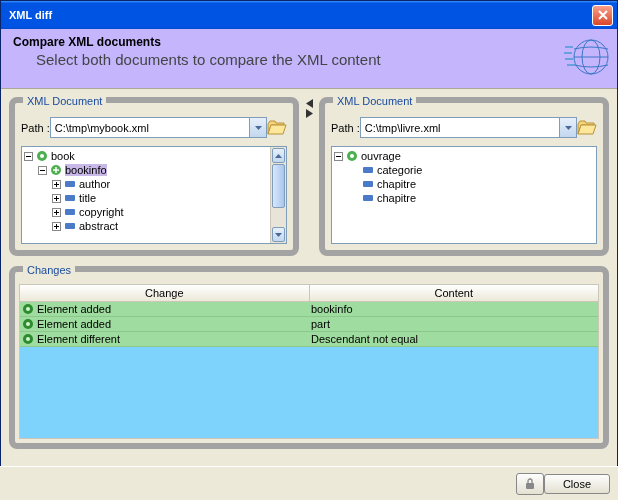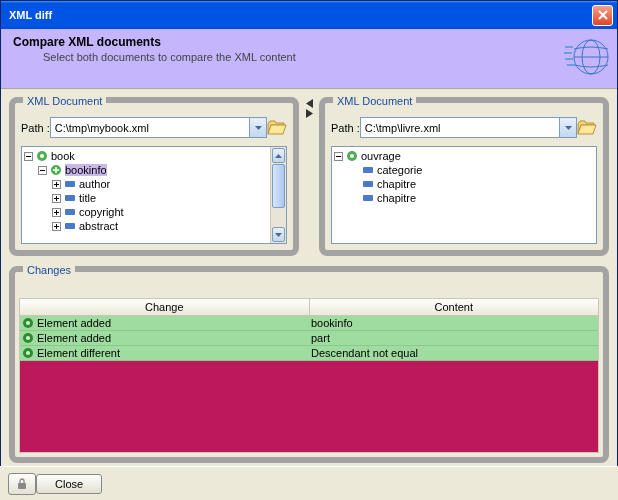--- a/index.html
+++ b/index.html
@@ -2,21 +2,21 @@
 <html><head>
 <meta charset="utf-8">
 <style>
 *{box-sizing:border-box;margin:0;padding:0;font-family:Tahoma,Arial,sans-serif;font-size:11px}
 body{background:#ece9d8;width:618px;height:500px;overflow:hidden;border:1px solid #0a246a}
 .titlebar{height:28px;background:linear-gradient(to bottom,#3a95ff 0%,#0054e3 8%,#0054e3 92%,#004bd0 100%);display:flex;align-items:center;padding:0 4px;color:#fff;font-weight:bold;font-size:13px}
 .titlebar .title{flex:1;padding-left:4px}
 .closex{width:21px;height:21px;background:linear-gradient(#f9a08a,#d9472b);border:1px solid #fff;border-radius:3px;display:flex;align-items:center;justify-content:center;color:#fff;font-weight:bold;font-size:12px;cursor:default}
 .header{height:60px;background:#c4b5fd;border-bottom:1px solid #aca899;position:relative;padding:6px 12px}
 .header h1{font-size:12px;font-weight:bold;color:#000}
-.header p{font-size:11px;color:#444;margin-left:30px;margin-top:2px}
+.header p{font-size:15px;color:#444;margin-left:23px;margin-top:2px}
 .globe{position:absolute;right:6px;top:4px;width:48px;height:48px}
 .content{padding:8px}
 .row{display:flex;gap:2px}
 .panel{border:6px solid #a3a3a3;border-radius:8px;padding:8px 6px 6px;position:relative;flex:1}
 .panel legend,.legend{position:absolute;top:-8px;left:8px;background:#ece9d8;padding:0 4px;color:#1a4ba0;font-size:11px}
 .pathbar{display:flex;align-items:center;gap:0;margin:6px 0 8px}
 .pathbar label{color:#000}
 .combo{flex:1;display:flex;border:1px solid #7f9db9;background:#fff;height:21px}
 .combo input{flex:1;border:none;padding:0 4px;font-size:11px;outline:none}
 .combo .dd{width:17px;background:linear-gradient(#e7f0fa,#c2d7ef);border-left:1px solid #7f9db9;display:flex;align-items:center;justify-content:center}
@@ -25,28 +25,28 @@
 .tree-inner{padding:2px}
 .tree .node{display:flex;align-items:center;gap:3px;padding:1px 0;white-space:nowrap}
 .tree .sel{background:#c8b8e8}
 .tog{display:inline-flex;width:9px;height:9px;align-items:center;justify-content:center}
 .ic{width:12px;height:12px;display:inline-block}
 .scroll{position:absolute;right:0;top:0;bottom:0;width:16px;background:#e8e5d8;border-left:1px solid #cac7ba}
 .scroll .thumb{position:absolute;top:17px;left:1px;right:1px;height:44px;background:linear-gradient(to right,#d7e6fa,#a9c7ef);border:1px solid #7f9db9;border-radius:2px}
 .scroll .btn{position:absolute;left:1px;right:1px;height:15px;background:linear-gradient(#e7f0fa,#c2d7ef);border:1px solid #7f9db9;border-radius:2px;display:flex;align-items:center;justify-content:center}
 .mid{width:16px;display:flex;flex-direction:column;justify-content:flex-start;align-items:center;padding-top:2px}
 .changes{margin-top:10px}
-.tbl{background:#be185d;border:1px solid #cac7ba;margin-top:20px}
+.tbl{background:#7dd3fc;border:1px solid #cac7ba;margin-top:6px}
 .thead{display:flex;background:linear-gradient(#fff,#ece9d8);border-bottom:1px solid #cac7ba}
 .thead div{flex:1;text-align:center;padding:2px 0;border-right:1px solid #cac7ba}
 .thead div:last-child{border-right:none}
 .tbody{height:136px;overflow:hidden}
 .trow{display:flex;background:#9fdc9f;border-bottom:1px solid #8cc88c;align-items:center}
 .trow div{flex:1;padding:1px 2px;display:flex;align-items:flex-end;gap:3px}
-.footer{position:absolute;bottom:0;left:0;right:0;height:34px;border-top:1px solid #fff;background:#ece9d8;display:flex;align-items:center;padding:0 8px;justify-content:flex-start}
+.footer{position:absolute;bottom:0;left:0;right:0;height:34px;border-top:1px solid #fff;background:#ece9d8;display:flex;align-items:center;padding:0 8px;justify-content:flex-end}
 .btn3d{border:1px solid #888;background:linear-gradient(#fdfdfd,#e4e1d2);padding:3px 18px;border-radius:3px;font-size:11px}
 .lockbtn{border:1px solid #888;background:linear-gradient(#fdfdfd,#e4e1d2);border-radius:3px;width:28px;height:22px;display:flex;align-items:center;justify-content:center}
 </style>
 </head>
 <body>
 
 <div class="titlebar">
   <span class="title">XML diff</span>
   <div class="closex">
     <svg width="10" height="10" viewBox="0 0 10 10">

